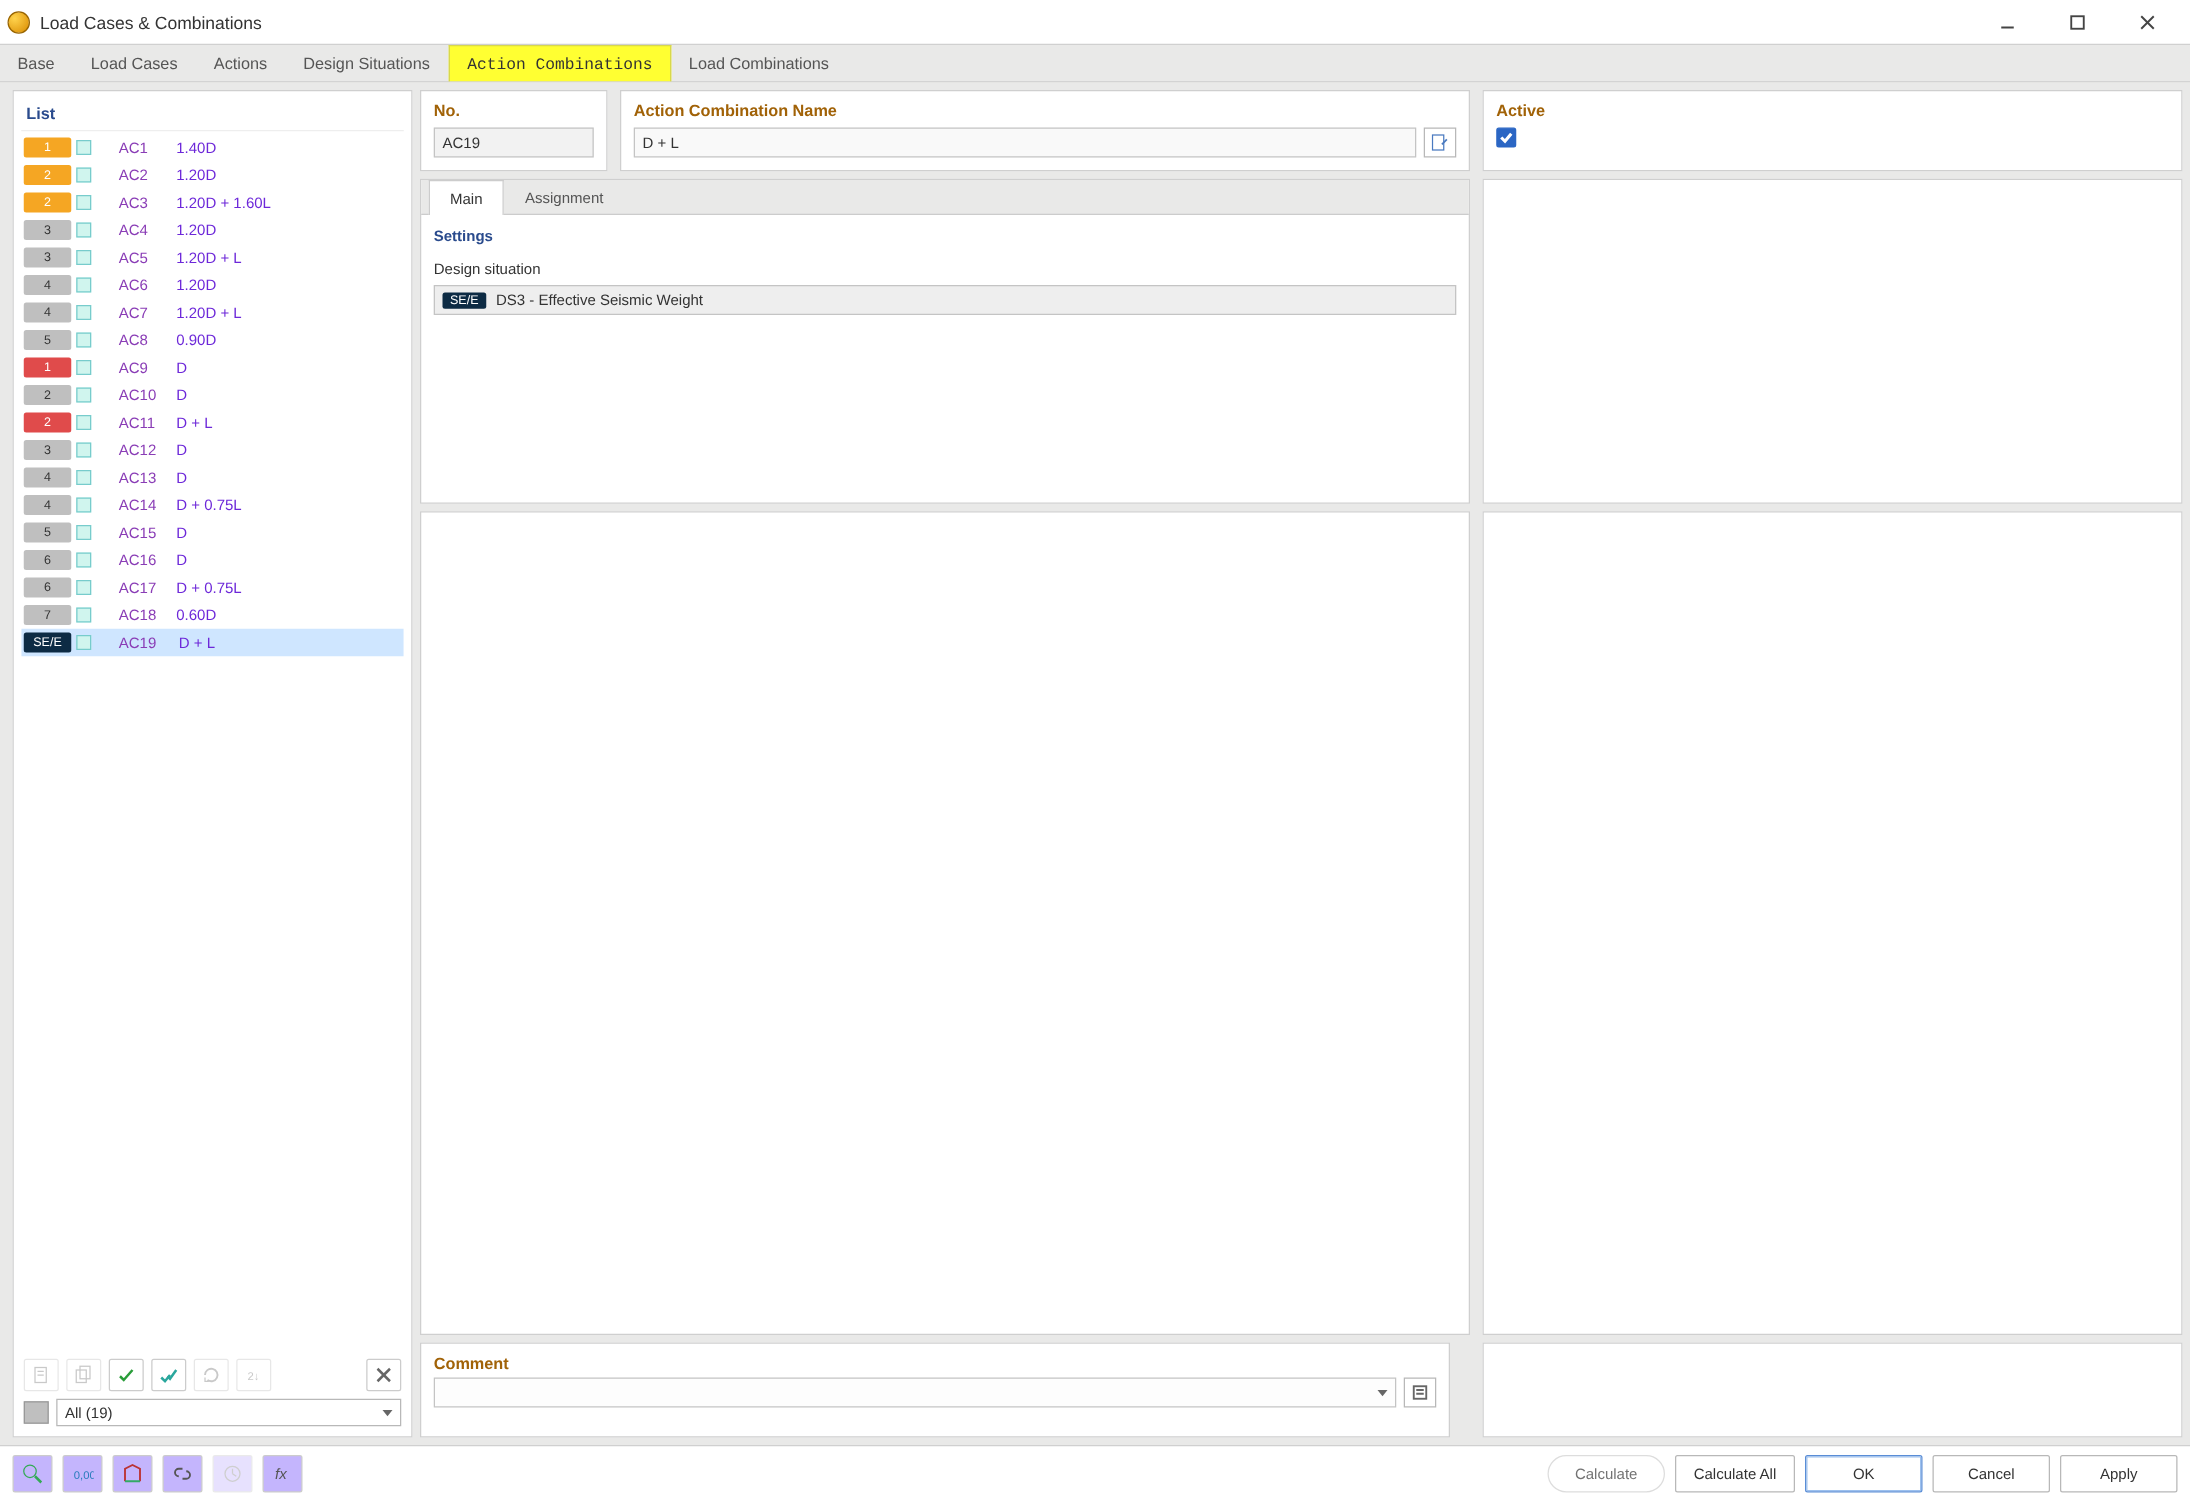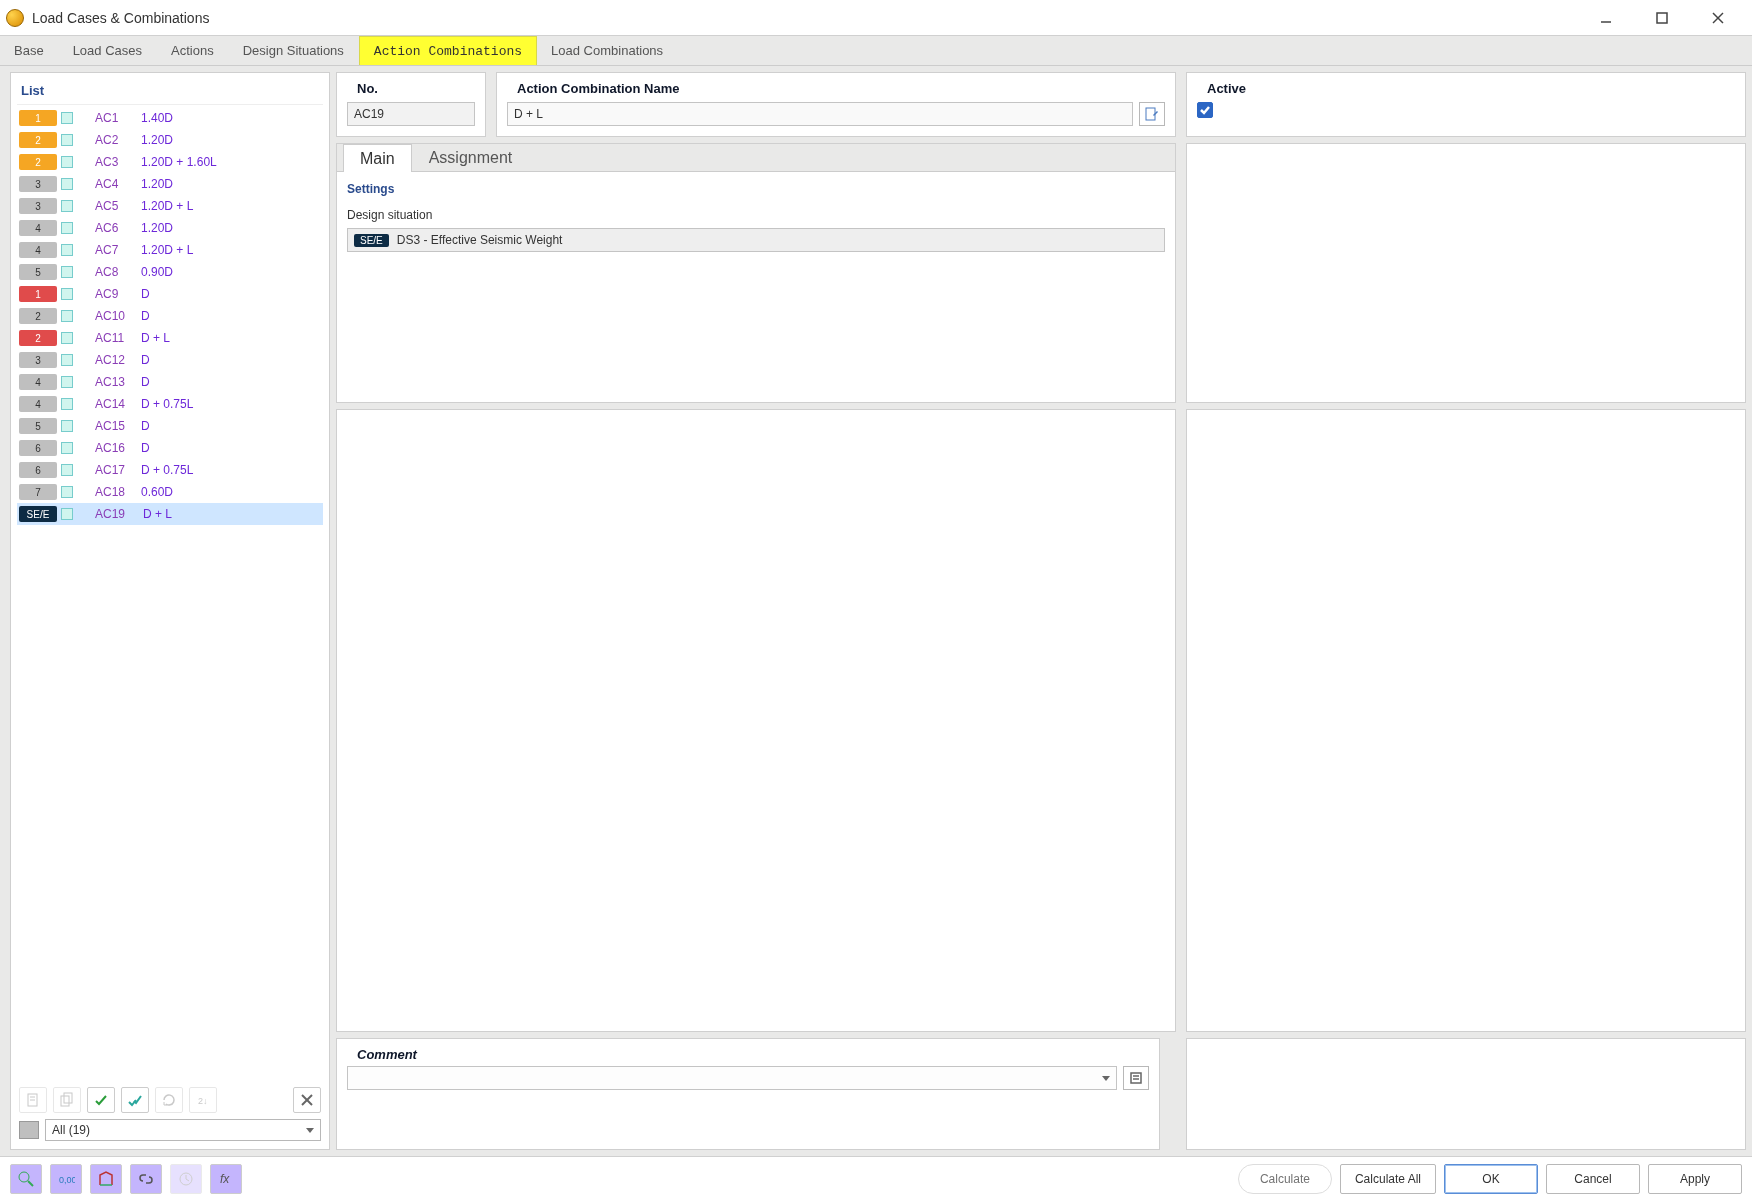--- a/index.html
+++ b/index.html
@@ -147,21 +147,21 @@
     flex-direction:column;
     gap:6px;
   }
   .top-cards {
     display:flex; gap:10px;
   }
   .card {
     background:#fff; border:1px solid #cfcfcf;
   }
   .card .header-lbl {
-    color:#0f172a; font-weight:600; padding:8px 10px 6px 20px; font-size:13px;
+    color:#a16207; font-weight:600; padding:8px 10px 6px 10px; font-size:13px;
   }
   .no-card { width:150px; padding-bottom:10px; }
   .name-card { flex:1; padding-bottom:10px; }
   .active-card { width:560px; padding-bottom:10px; }
   .field {
     margin: 0 10px; height:24px; border:1px solid #c4c4c4; background:#f2f2f2;
     display:flex; align-items:center; padding:0 6px; color:#333;
   }
   .name-row { display:flex; align-items:center; gap:6px; margin:0 10px; }
   .name-row .field { flex:1; margin:0; background:#f9f9f9; }
@@ -180,42 +180,42 @@
   .mid-row {
     display:flex; gap:10px; height:260px;
   }
   .settings-card { flex:1.4; display:flex; flex-direction:column; }
   .empty-card-r { width:560px; }
   .subtabs {
     display:flex; background:#e9e9e8; border-bottom:1px solid #ccc; height:28px;
     padding-left:6px;
   }
   .subtab {
-    padding:0 16px; display:flex; align-items:center; font-size:16px; color:#555;
+    padding:0 16px; display:flex; align-items:center; font-size:12px; color:#555;
     border:1px solid transparent; border-bottom:none;
   }
   .subtab.active { background:#fff; border-color:#ccc; margin-bottom:-1px; color:#333;}
   .settings-body { padding:6px 10px; }
   .settings-body .sec-h { color:#2a4b8d; font-weight:600; padding:4px 0 8px 0; }
   .ds-label { color:#333; padding:4px 0; }
   .ds-field {
     height:24px; border:1px solid #c4c4c4; background:#eeeeee;
     display:flex; align-items:center; padding:0 6px; gap:8px; color:#333;
     margin-top:2px;
   }
   .ds-field .se-chip { background:#0d2b44; color:#fff; font-size:10px; padding:1px 6px; border-radius:2px;}
 
   .fill-row {
     display:flex; gap:10px; flex:1;
   }
   .fill-card { flex:1.4; }
   .fill-card-r { width:560px; }
 
   .comment-row {
-    display:flex; gap:26px; height:112px;font-style:italic;
+    display:flex; gap:26px; height:76px;
   }
   .comment-card {
     flex:1.4; display:flex; flex-direction:column;
   }
   .comment-card .header-lbl { padding-bottom:4px; }
   .comment-input-row {
     display:flex; align-items:center; gap:6px; margin:0 10px 10px 10px;
   }
   .comment-input {
     flex:1; height:24px; border:1px solid #c4c4c4; background:#fdfdfd;

